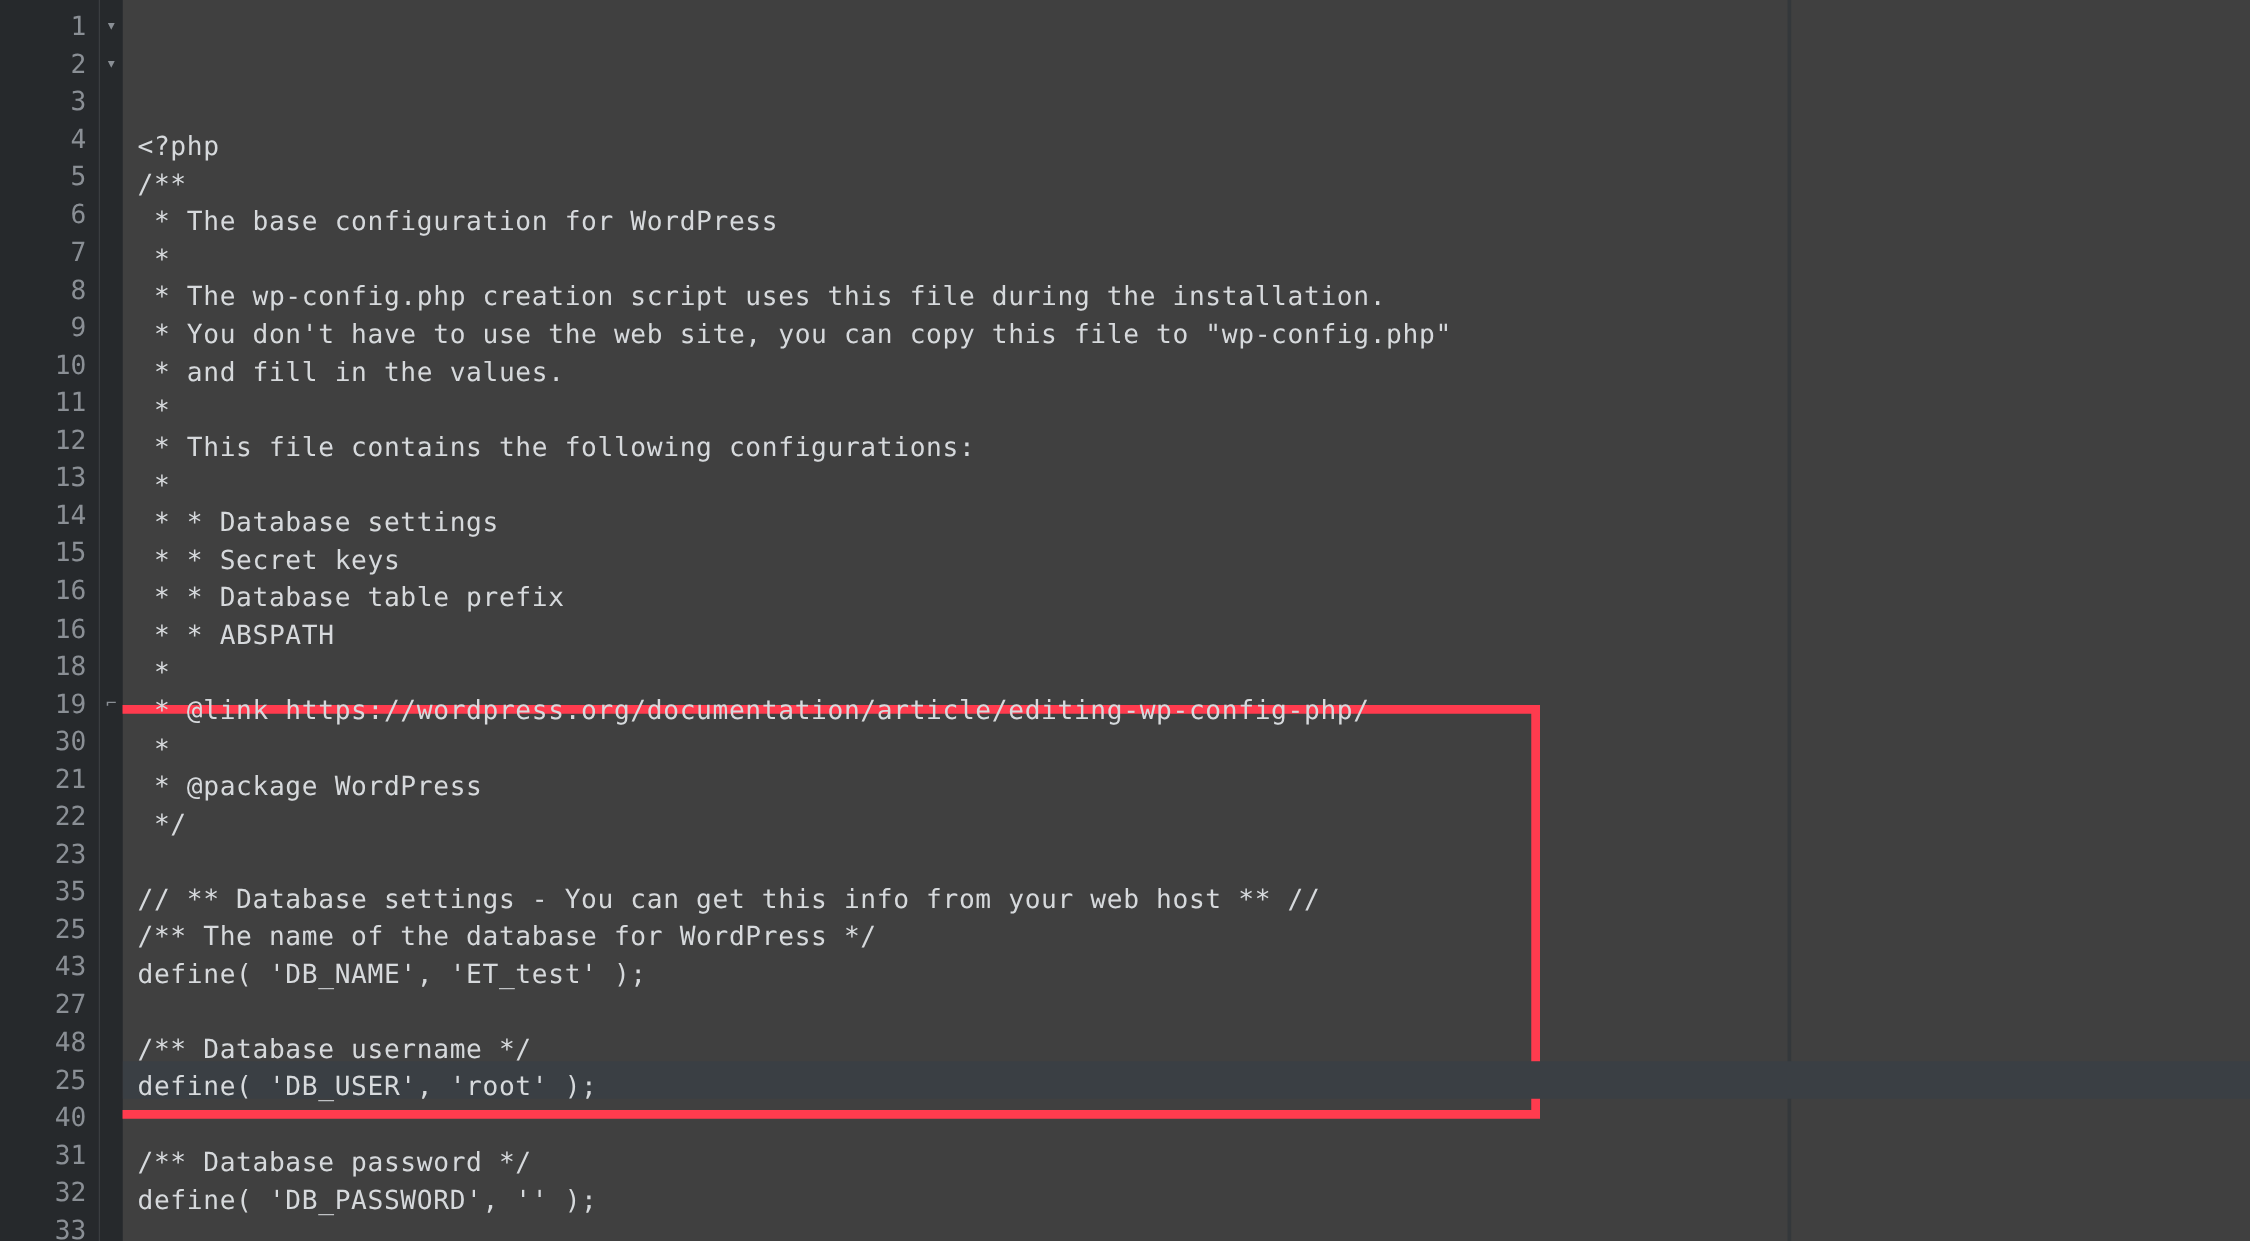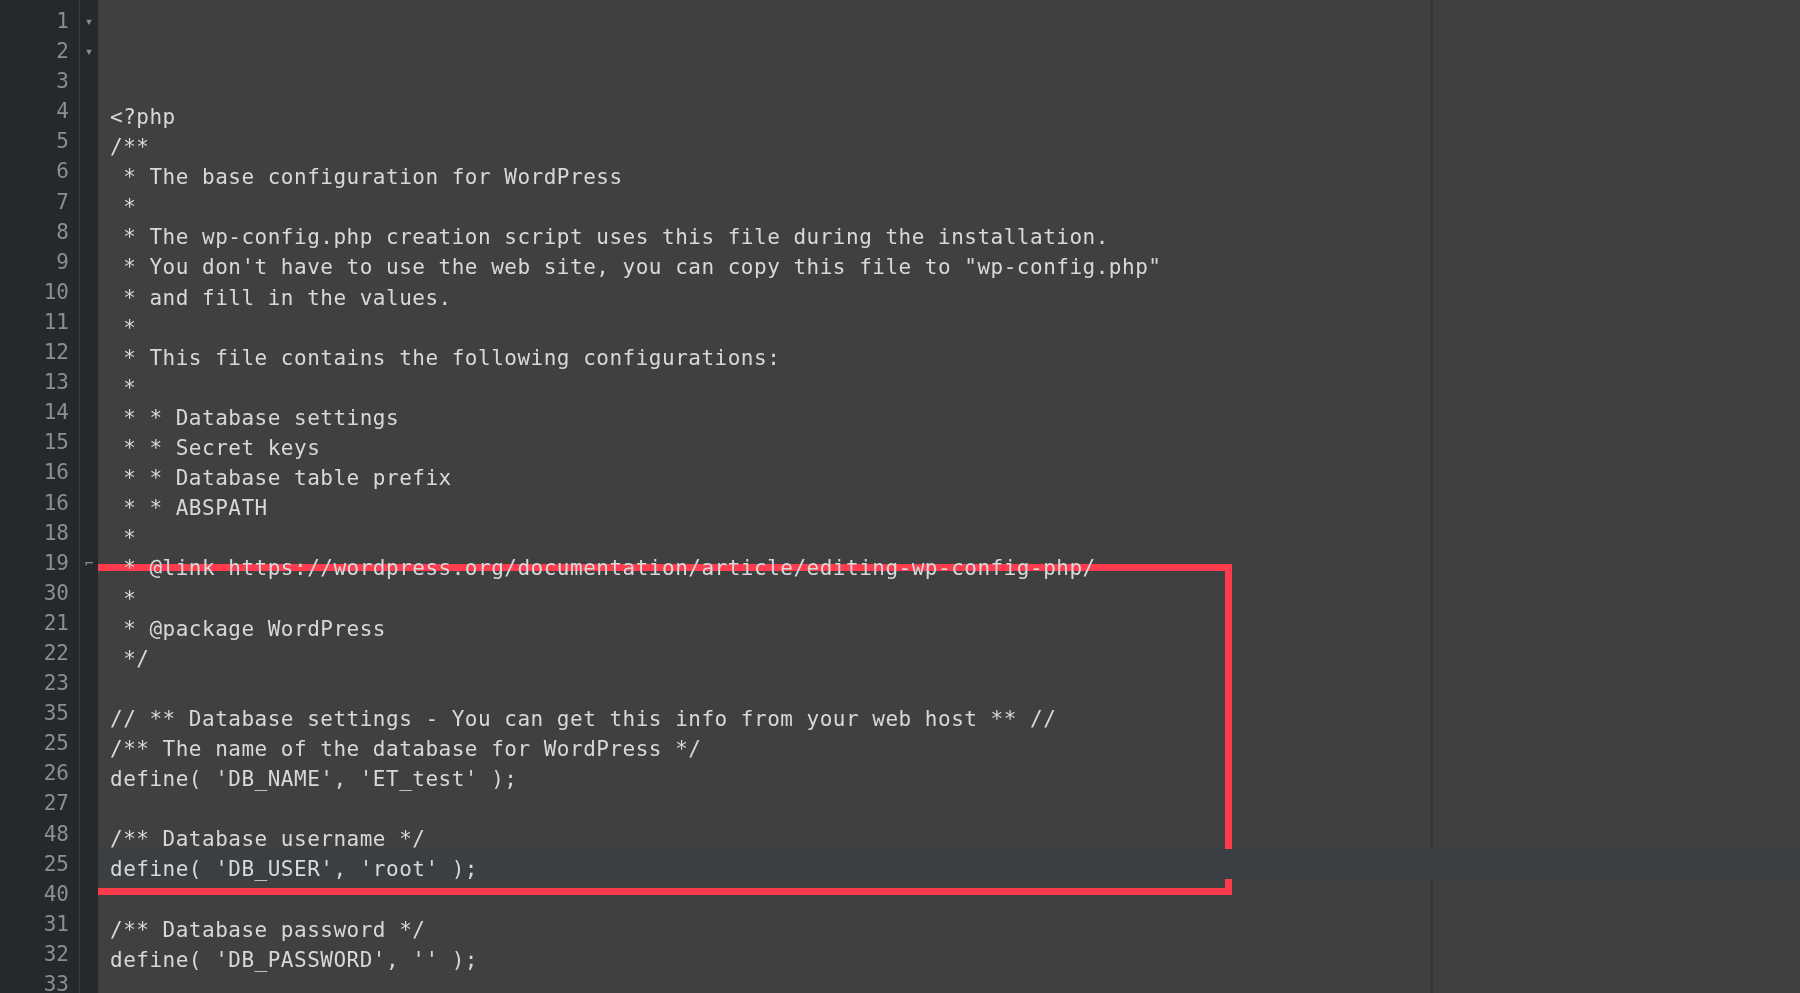--- a/index.html
+++ b/index.html
@@ -115,21 +115,21 @@
       <div class="ln">16</div>
       <div class="ln">16</div>
       <div class="ln">18</div>
       <div class="ln">19</div>
       <div class="ln">30</div>
       <div class="ln">21</div>
       <div class="ln">22</div>
       <div class="ln">23</div>
       <div class="ln">35</div>
       <div class="ln">25</div>
-      <div class="ln">26</div>
+      <div class="ln">43</div>
       <div class="ln">27</div>
       <div class="ln">48</div>
       <div class="ln">25</div>
       <div class="ln">40</div>
       <div class="ln">31</div>
       <div class="ln">32</div>
       <div class="ln">33</div>
     </div>
 
   <div class="fold-col" id="foldcol">

